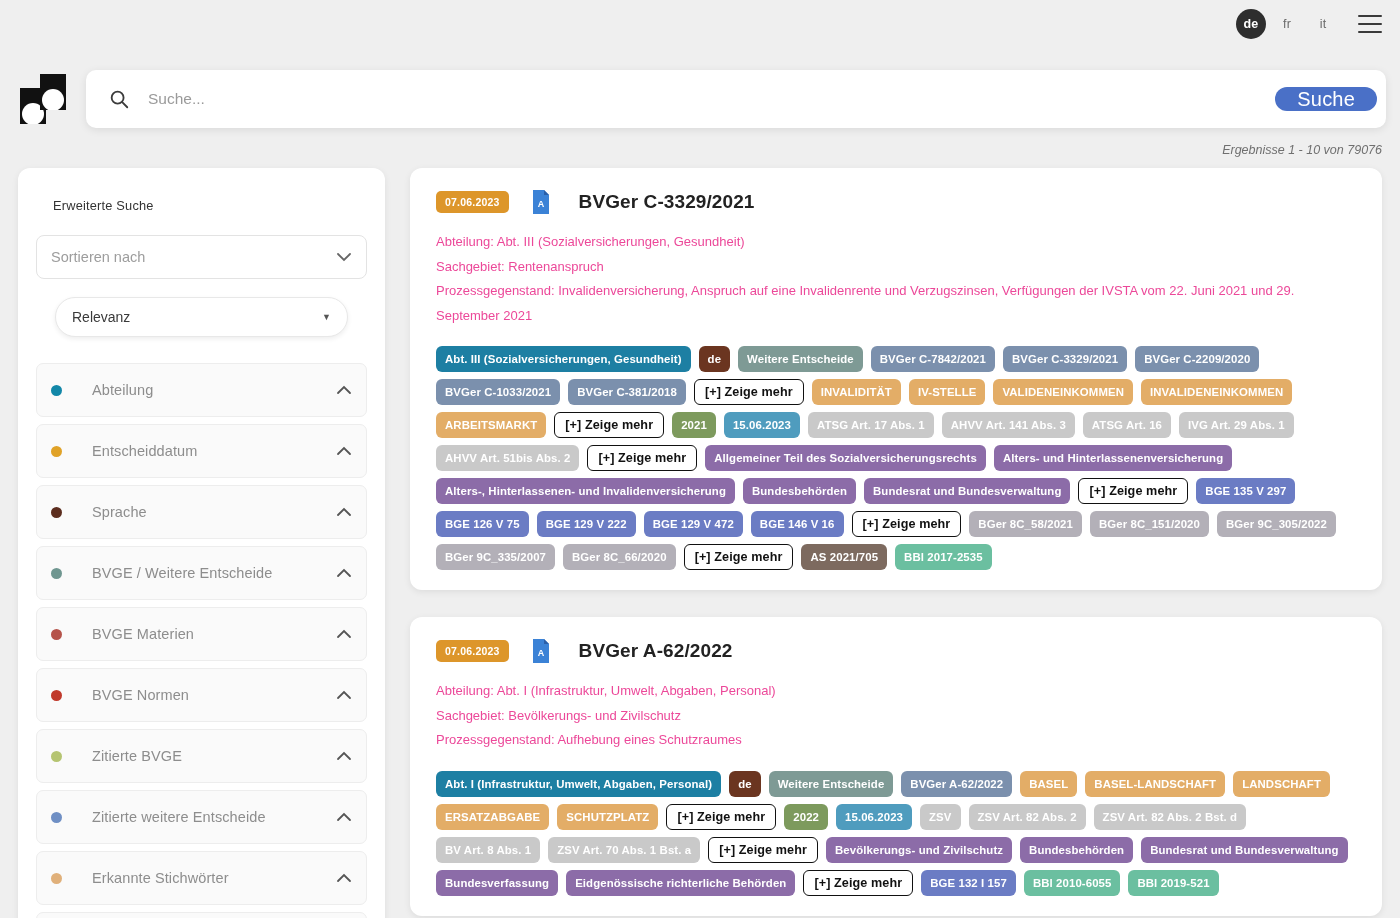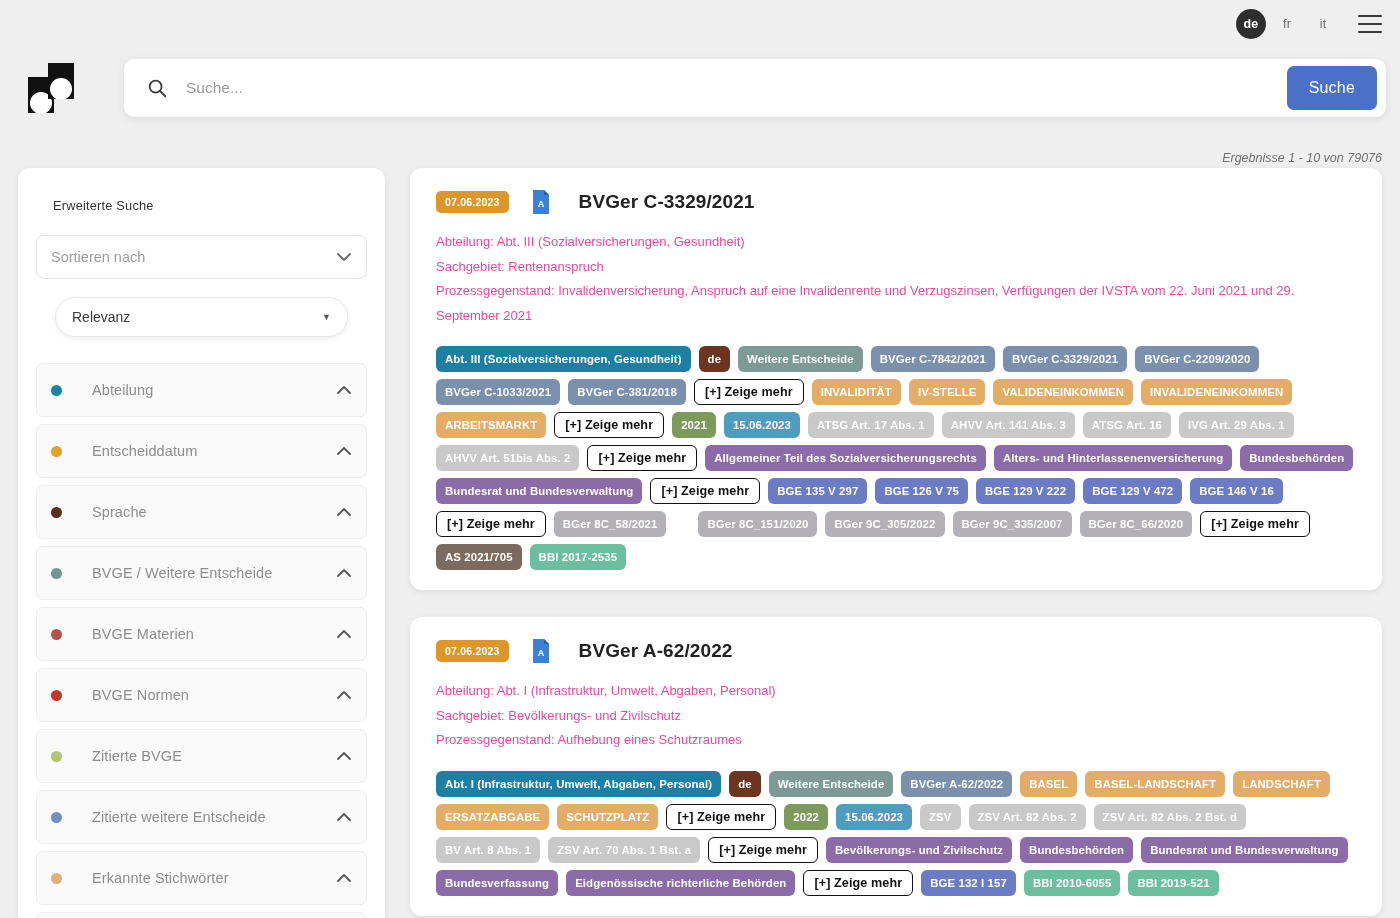--- a/index.html
+++ b/index.html
@@ -28,24 +28,23 @@
   .lang-item.active { background: #2e2e2e; color: #fff; font-weight: 600; }
   .burger {
     margin-left: 20px; width: 24px; height: 18px;
     display: flex; flex-direction: column; justify-content: space-between;
     cursor: pointer;
   }
   .burger span { display: block; height: 2px; background: #3a3a3a; border-radius: 1px; }
 
   
   .searchrow {
-    display: flex; align-items: center;
-    padding: 0 14px 0 8px;
+    display: flex; align-items: flex-end;
+    padding: 0 14px 0 0;
     height: 80px;
-    gap: 30px;
   }
   .logo {
     width: 86px; min-width: 86px;
     display: flex; align-items: center; justify-content: center;
     margin-left: 0;
   }
   .logo svg { display: block; }
 
   .searchbox {
     flex: 1;
@@ -59,33 +58,33 @@
   .search-icon { width: 22px; height: 22px; flex: 0 0 22px; margin-right: 18px; }
   .search-input {
     flex: 1; border: 0; outline: 0; height: 40px;
     font-size: 15.5px; color: #333;
     font-family: "Liberation Sans", sans-serif;
     background: transparent;
   }
   .search-input::placeholder { color: #9a9a9a; }
   .search-btn {
     background: #4a70c7; color: #fff; border: 0;
-    border-radius: 7px; height: 44px; padding: 0 22px;
-    font-size: 16px; font-family: "Liberation Sans", sans-serif;
+    border-radius: 16px; height: 24px; padding: 0 22px;
+    font-size: 20px; font-family: "Liberation Sans", sans-serif;
     cursor: pointer; letter-spacing: .2px;
   }
 
   
   .countrow {
     height: 40px; display: flex; align-items: center; justify-content: flex-end;
     padding-right: 18px;
   }
   .count-text {
     font-size: 12.5px; font-style: italic; color: #6f6f6f;
-    position: relative; top: 10px;
+    position: relative; top: 2px;
   }
 
   
   .main { display: flex; padding: 0 18px; gap: 25px; align-items: flex-start; }
 
   
   .sidebar {
     width: 367px; min-width: 367px;
     background: #fff; border-radius: 12px;
     box-shadow: 0 2px 7px rgba(0,0,0,.07);
@@ -360,31 +359,32 @@
           <span class="tag" style="background: rgb(125, 154, 93);">2021</span>
           <span class="tag" style="background: rgb(79, 156, 190);">15.06.2023</span>
           <span class="tag" style="background: rgb(201, 201, 201); color: rgb(255, 255, 255);">ATSG Art. 17 Abs. 1</span>
           <span class="tag" style="background: rgb(201, 201, 201); color: rgb(255, 255, 255);">AHVV Art. 141 Abs. 3</span>
           <span class="tag" style="background: rgb(201, 201, 201); color: rgb(255, 255, 255);">ATSG Art. 16</span>
           <span class="tag" style="background: rgb(201, 201, 201); color: rgb(255, 255, 255);">IVG Art. 29 Abs. 1</span>
           <span class="tag" style="background: rgb(201, 201, 201); color: rgb(255, 255, 255);">AHVV Art. 51bis Abs. 2</span>
           <span class="tag more">[+] Zeige mehr</span>
           <span class="tag" style="background: rgb(140, 108, 168);">Allgemeiner Teil des Sozialversicherungsrechts</span>
           <span class="tag" style="background: rgb(140, 108, 168);">Alters- und Hinterlassenenversicherung</span>
+          <span class="tag" style="background: rgb(140, 108, 168);">Alters-, Hinterlassenen- und Invalidenversicherung</span>
           <span class="tag" style="background: rgb(140, 108, 168);">Bundesbehörden</span>
           <span class="tag" style="background: rgb(140, 108, 168);">Bundesrat und Bundesverwaltung</span>
           <span class="tag more">[+] Zeige mehr</span>
           <span class="tag" style="background: rgb(107, 124, 196);">BGE 135 V 297</span>
           <span class="tag" style="background: rgb(107, 124, 196);">BGE 126 V 75</span>
           <span class="tag" style="background: rgb(107, 124, 196);">BGE 129 V 222</span>
           <span class="tag" style="background: rgb(107, 124, 196);">BGE 129 V 472</span>
           <span class="tag" style="background: rgb(107, 124, 196);">BGE 146 V 16</span>
           <span class="tag more">[+] Zeige mehr</span>
           <span class="tag" style="background: rgb(179, 176, 184); color: rgb(255, 255, 255);">BGer 8C_58/2021</span>
-          <span class="tag" style="background: rgb(179, 176, 184); color: rgb(255, 255, 255); margin-left: 24px;">BGer 8C_151/2020</span>
+          <span class="tag" style="background: rgb(179, 176, 184); color: rgb(255, 255, 255);">BGer 8C_151/2020</span>
           <span class="tag" style="background: rgb(179, 176, 184); color: rgb(255, 255, 255);">BGer 9C_305/2022</span>
           <span class="tag" style="background: rgb(179, 176, 184); color: rgb(255, 255, 255);">BGer 9C_335/2007</span>
           <span class="tag" style="background: rgb(179, 176, 184); color: rgb(255, 255, 255);">BGer 8C_66/2020</span>
           <span class="tag more">[+] Zeige mehr</span>
           <span class="tag" style="background: rgb(125, 106, 95);">AS 2021/705</span>
           <span class="tag" style="background: rgb(107, 191, 160);">BBl 2017-2535</span>
         </div>
     </article>
 
     <article class="card">

